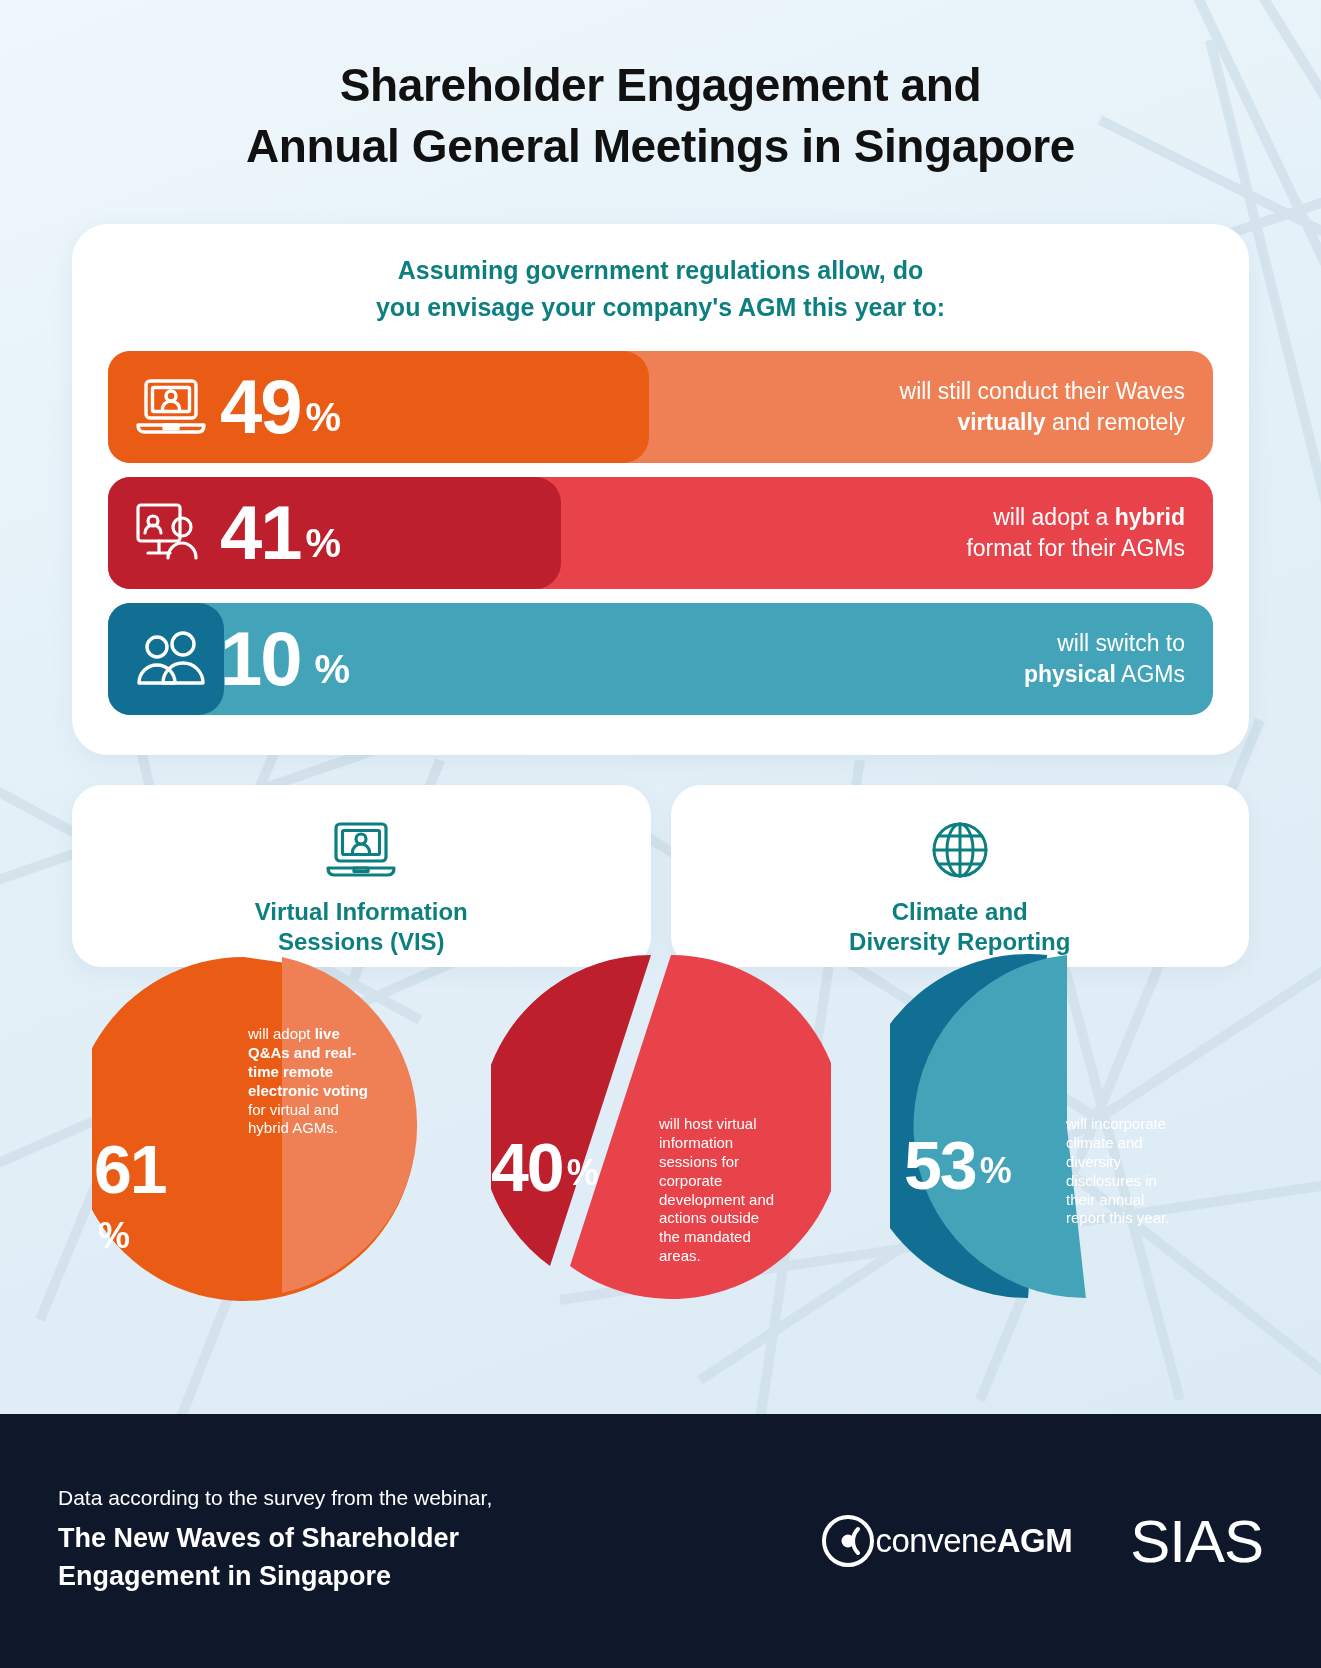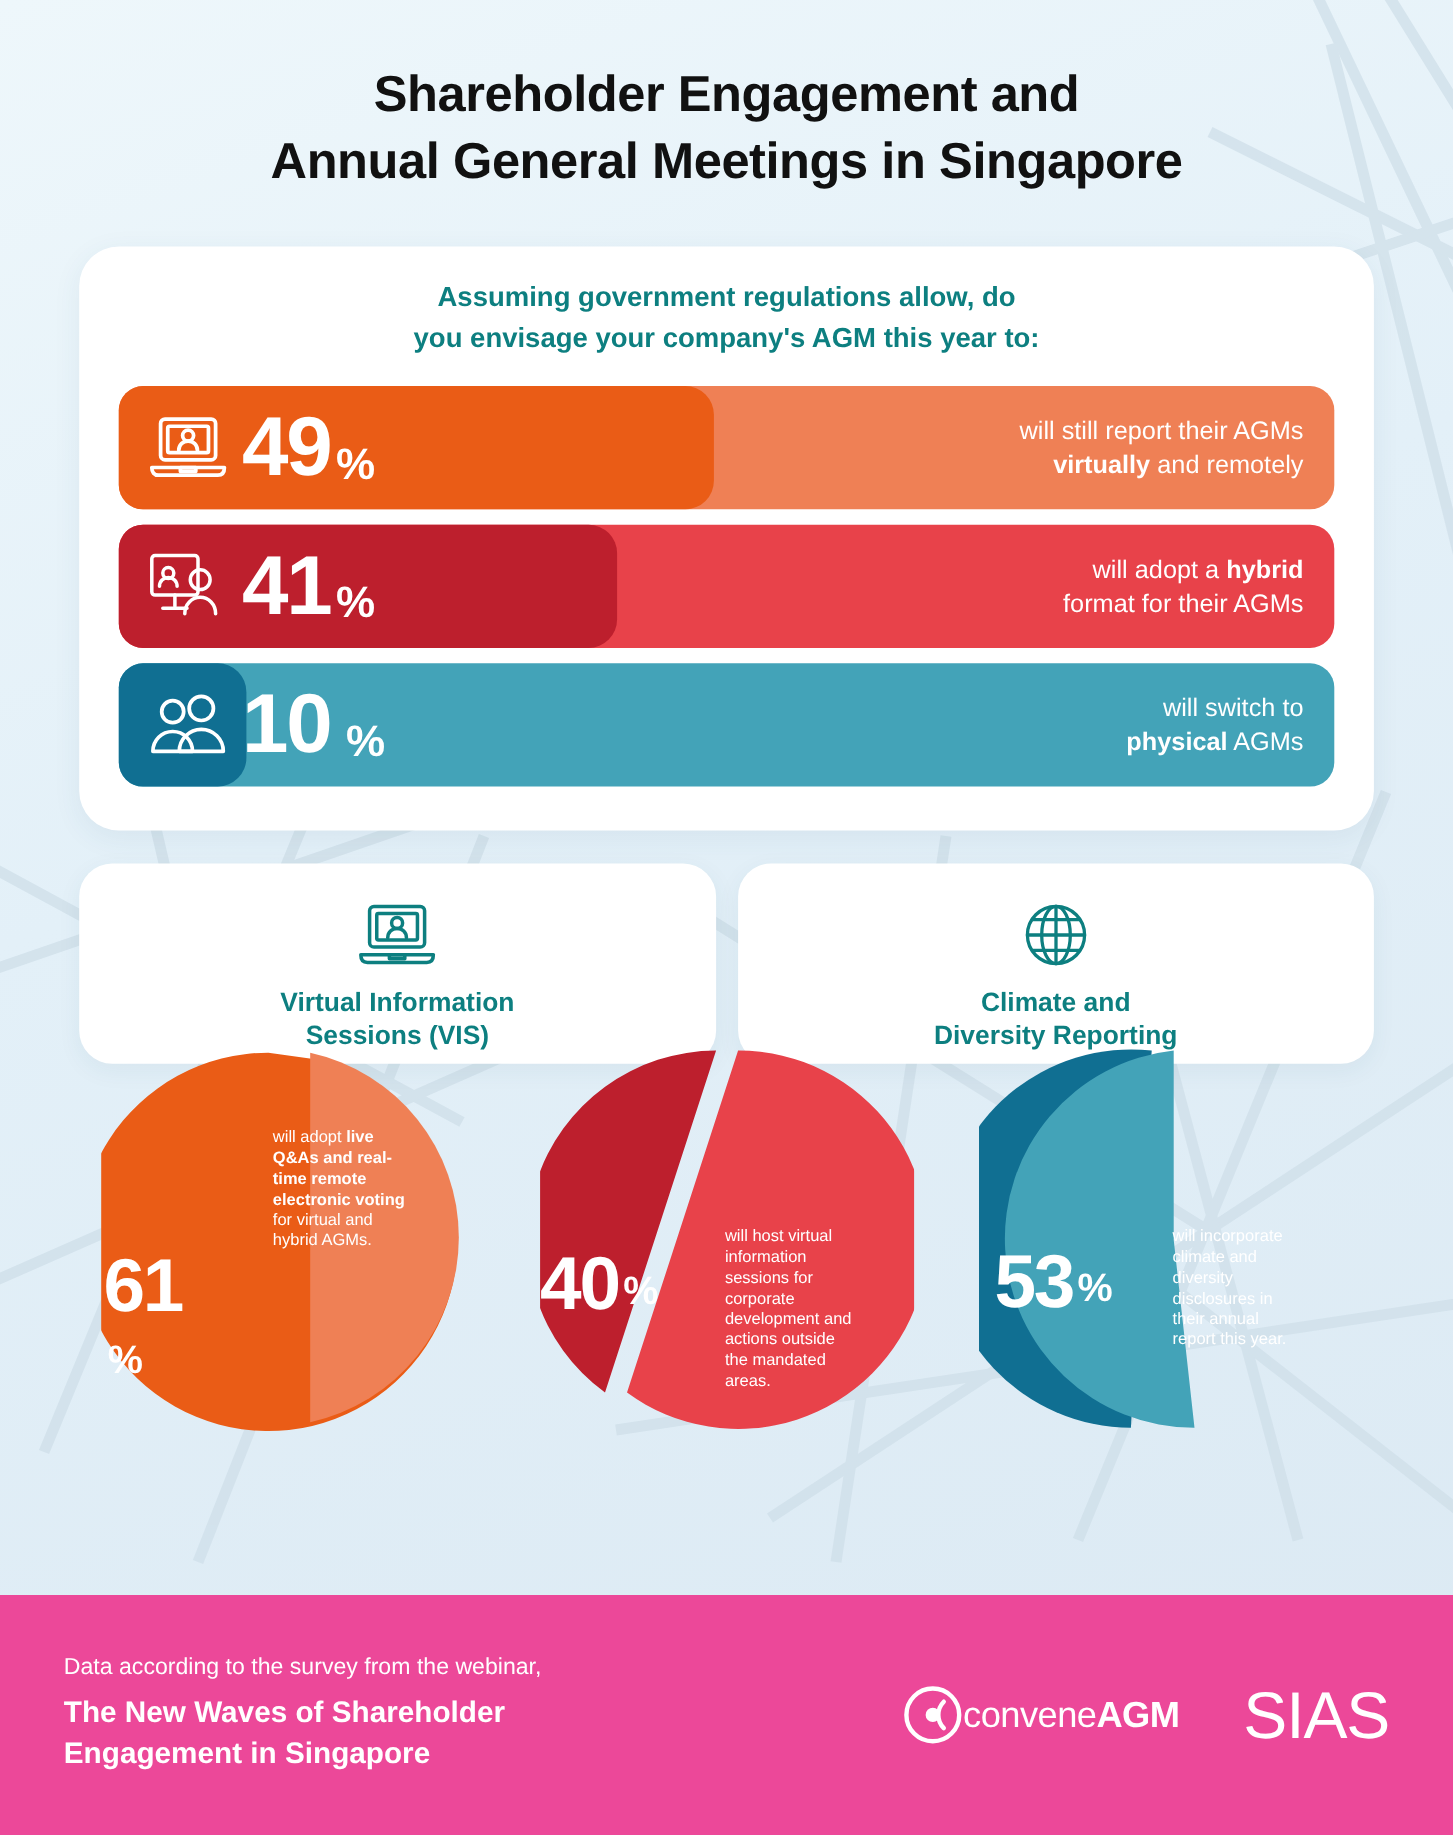--- a/index.html
+++ b/index.html
@@ -61,21 +61,21 @@
   }
   .bar-inner {
     position:relative; z-index:3;
     display:flex; align-items:center; width:100%;
     height:100%;
     padding-left:22px; padding-right:28px;
   }
   .bar-icon { flex:0 0 auto; width:82px; display:flex; align-items:center; justify-content:center; }
   .bar-pct {
     color:#fff; font-weight:bold; line-height:.88;
-    display:flex; align-items:flex-end; margin-left:8px;
+    display:flex; align-items:center; margin-left:8px;
   }
   .bar-pct .num { font-size:76px; letter-spacing:-2px; }
   .bar-pct .sym { font-size:40px; margin-top:22px; margin-left:5px; font-weight:bold; }
   .bar-pct.wide .sym { margin-left:14px; }
   .bar-desc {
     margin-left:auto; color:#fff; text-align:right;
     font-size:23px; line-height:1.35; font-weight:500;
   }
   .bar-desc b { font-weight:bold; }
 
@@ -114,22 +114,22 @@
   .pie-big-label .num { font-size:68px; letter-spacing:-2px; }
   .pie-big-label .sym { font-size:36px; margin-top:20px; margin-left:4px; }
   .pie-note {
     position:absolute; color:#fff; font-size:15px; line-height:1.26;
     font-weight:500; pointer-events:none;
   }
   .pie-note b { font-weight:bold; }
 
   
   .footer {
-    position:absolute; left:0; right:0; bottom:0; height:218px;
-    background:#ec4899; z-index:5;
+    position:absolute; left:0; right:0; bottom:0; height:254px;
+    background:#0f172a; z-index:5;
     display:flex; align-items:center; padding:16px 58px;
   }
   .footer-text { color:#fff; }
   .footer-line1 { font-size:21px; font-weight:500; margin-bottom:10px; }
   .footer-line2 { font-size:27px; font-weight:bold; line-height:1.4; }
   .footer-logos { margin-left:auto; display:flex; align-items:center; gap:58px; }
   .logo-convene { display:flex; align-items:center; }
   .logo-convene-text { color:#fff; font-size:33px; letter-spacing:-.5px; }
   .logo-convene-text b { font-weight:bold; }
   .logo-sias { color:#fff; font-size:60px; font-weight:normal; letter-spacing:-1px; }
@@ -187,21 +187,21 @@
           <path d="M28.5 33.5c0-5 3.8-8.5 8.5-8.5s8.5 3.5 8.5 8.5"></path>
           <path d="M4 49h66c0 4.4-2.2 7-6 7H10c-3.8 0-6-2.6-6-7z"></path>
           <path d="M30 49h14v3.5H30z"></path>
         </svg>
       </div>
       <div class="bar-pct">
         <span class="num">49</span>
         <span class="sym">%</span>
       </div>
       <div class="bar-desc">
-        <div>will still report their AGMs</div>
+        <div>will still conduct their Waves</div>
         <div><b>virtually</b><span> and remotely</span></div>
       </div>
     </div>
   </div>
 
   <div class="bar-row">
     <div class="bar-light" style="background:#e8424a"></div>
     <div class="bar-dark" style="background:#bd1f2d;width:41%"></div>
     <div class="bar-inner">
       <div class="bar-icon">

